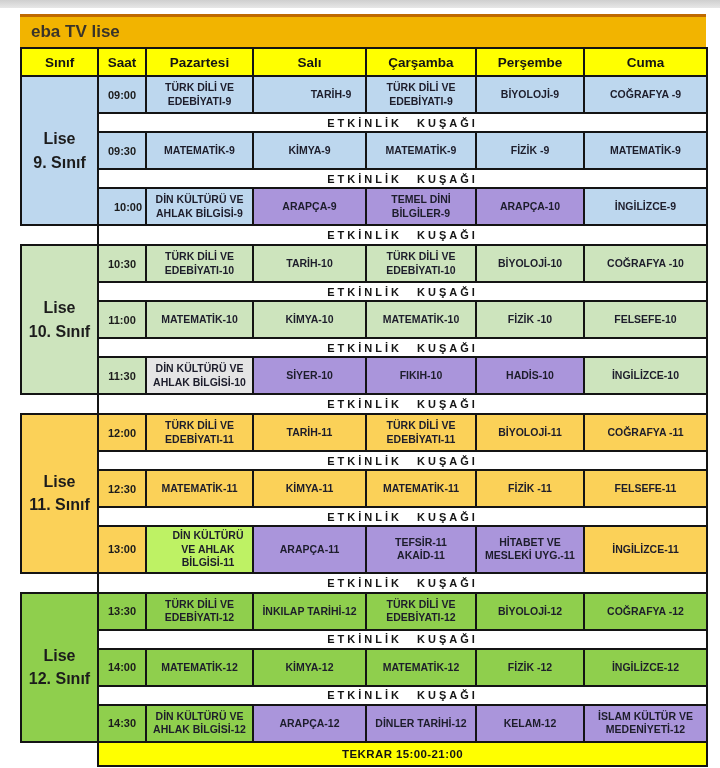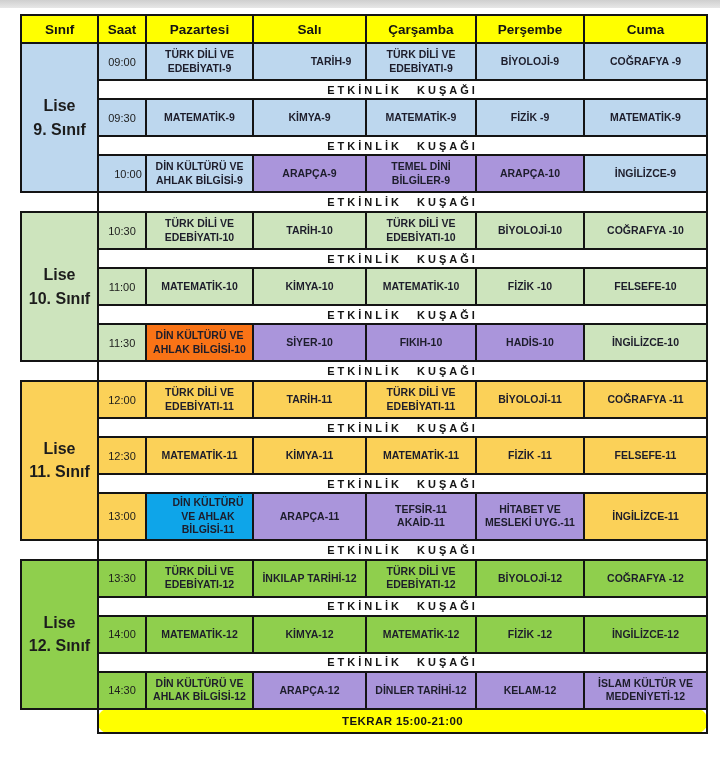--- a/index.html
+++ b/index.html
@@ -46,21 +46,21 @@
   }
   td.grade-label {
     font-size: 16px;
     font-weight: bold;
     color: #1c1c1c;
     text-align: center;
     line-height: 1.45;
   }
   td.time {
     font-size: 11px;
-    font-weight: normal;
+    font-weight: bold;
     color: #1c1c1c;
     text-align: center;
   }
   td.subject {
     font-size: 10.5px;
     font-weight: bold;
     color: #1d1d2b;
     text-align: center;
     line-height: 1.3;
     padding: 2px 4px;
@@ -90,20 +90,21 @@
   tr.row-activity { height: 19px; }
   tr.row-between  { height: 20px; }
   tr.row-repeat   { height: 24px; }
 </style>
 </head>
 <body>
 
 <div class="topstrip"></div>
 
 <div class="sheet">
+  <div class="banner" style="background: rgb(242, 180, 0);">eba TV lise</div>
   <table class="sched">
     <colgroup>
       <col style="width:77px">
         <col style="width:48px">
         <col style="width:107px">
       <col style="width:113px">
         <col style="width:110px">
         <col style="width:108px">
       <col style="width:123px">
     </colgroup>
@@ -178,21 +179,21 @@
           <td class="subject" style="background: rgb(205, 228, 189); margin-left: 44px;">KİMYA-10</td>
           <td class="subject" style="background: rgb(205, 228, 189);">MATEMATİK-10</td>
           <td class="subject" style="background: rgb(205, 228, 189);">FİZİK -10</td>
           <td class="subject" style="background: rgb(205, 228, 189);">FELSEFE-10</td>
         </tr>
         <tr class="row-activity">
           <td class="activity" colspan="6">ETKİNLİK KUŞAĞI</td>
         </tr>
         <tr class="row-subject">
           <td class="time" style="background: rgb(205, 228, 189);">11:30</td>
-          <td class="subject" style="background: #f97316; margin-top: 12px;">DİN KÜLTÜRÜ VE AHLAK BİLGİSİ-10</td>
+          <td class="subject" style="background: #e5e5e5; margin-top: 12px;">DİN KÜLTÜRÜ VE AHLAK BİLGİSİ-10</td>
           <td class="subject" style="background: rgb(170, 149, 219);">SİYER-10</td>
           <td class="subject" style="background: rgb(170, 149, 219);">FIKIH-10</td>
           <td class="subject" style="background: rgb(170, 149, 219);">HADİS-10</td>
           <td class="subject" style="background: rgb(205, 228, 189);">İNGİLİZCE-10</td>
         </tr>
         <tr class="row-between">
           <td class="spacer"></td>
           <td class="activity" colspan="6">ETKİNLİK KUŞAĞI</td>
         </tr>
         <tr class="row-subject">
@@ -216,21 +217,21 @@
           <td class="subject" style="background: rgb(251, 209, 88);">KİMYA-11</td>
           <td class="subject" style="background: rgb(251, 209, 88);">MATEMATİK-11</td>
           <td class="subject" style="background: rgb(251, 209, 88); margin-left: 36px;">FİZİK -11</td>
           <td class="subject" style="background: rgb(251, 209, 88);">FELSEFE-11</td>
         </tr>
         <tr class="row-activity">
           <td class="activity" colspan="6">ETKİNLİK KUŞAĞI</td>
         </tr>
         <tr class="row-subject">
           <td class="time" style="background: rgb(251, 209, 88);">13:00</td>
-          <td class="subject" style="background: #0ea5e9; padding-left: 21px;">DİN KÜLTÜRÜ VE AHLAK BİLGİSİ-11</td>
+          <td class="subject" style="background: #bef264; padding-left: 21px;">DİN KÜLTÜRÜ VE AHLAK BİLGİSİ-11</td>
           <td class="subject" style="background: rgb(170, 149, 219); margin-top: 20px;">ARAPÇA-11</td>
           <td class="subject" style="background: rgb(170, 149, 219);">TEFSİR-11
 AKAİD-11</td>
           <td class="subject" style="background: rgb(170, 149, 219);">HİTABET VE MESLEKİ UYG.-11</td>
           <td class="subject" style="background: rgb(251, 209, 88);">İNGİLİZCE-11</td>
         </tr>
         <tr class="row-between">
           <td class="spacer"></td>
           <td class="activity" colspan="6">ETKİNLİK KUŞAĞI</td>
         </tr>
@@ -263,17 +264,17 @@
         <tr class="row-subject">
           <td class="time" style="background: rgb(143, 207, 77);">14:30</td>
           <td class="subject" style="background: rgb(143, 207, 77);">DİN KÜLTÜRÜ VE AHLAK BİLGİSİ-12</td>
           <td class="subject" style="background: rgb(170, 149, 219);">ARAPÇA-12</td>
           <td class="subject" style="background: rgb(170, 149, 219);">DİNLER TARİHİ-12</td>
           <td class="subject" style="background: rgb(170, 149, 219);">KELAM-12</td>
           <td class="subject" style="background: rgb(170, 149, 219);">İSLAM KÜLTÜR VE MEDENİYETİ-12</td>
         </tr>
         <tr class="row-repeat">
           <td class="spacer"></td>
-          <td class="repeat" colspan="6" style="background: rgb(255, 255, 0); border-radius: 10px;">TEKRAR 15:00-21:00</td>
+          <td class="repeat" colspan="6" style="background: rgb(255, 255, 0);">TEKRAR 15:00-21:00</td>
         </tr>
       </tbody>
   </table>
 </div>
 
 </body></html>

